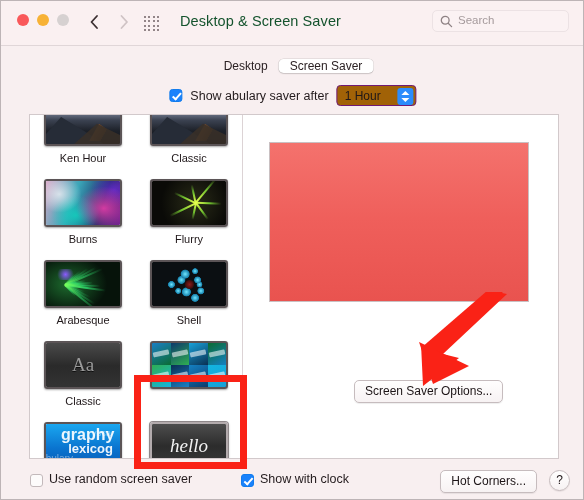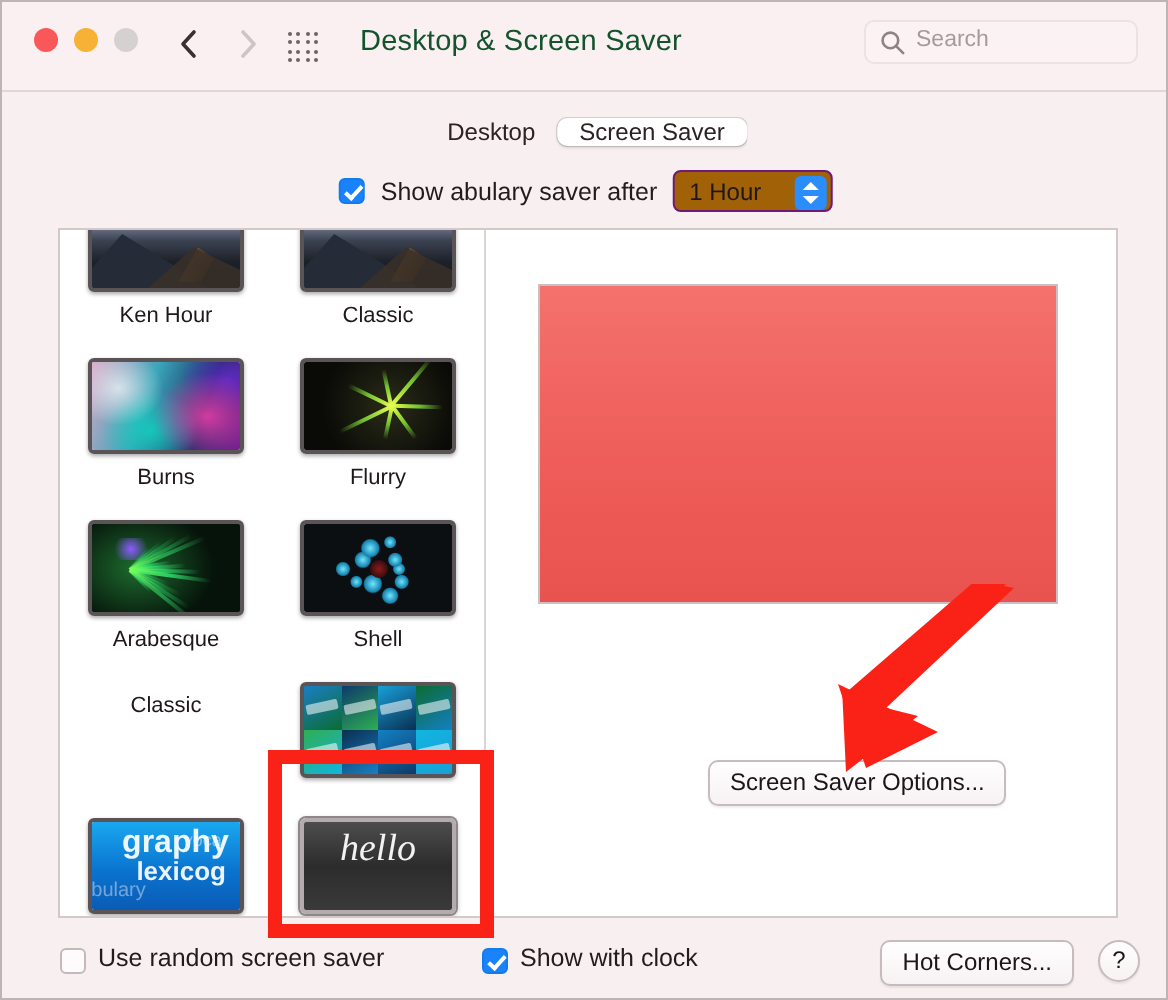--- a/index.html
+++ b/index.html
@@ -268,21 +268,21 @@
   }
   .art-wotd s{
     position:absolute;text-decoration:none;color:rgba(255,255,255,.92);
     font-weight:bold;line-height:1;
   }
   .art-wotd s.dim{color:rgba(255,255,255,.42);font-weight:normal;}
 
   .art-hello{
     width:100%;height:100%;
     background:linear-gradient(180deg,#4d4d4d 0%,#2c2c2c 50%,#3a3a3a 100%);
-    display:flex;align-items:flex-start;justify-content:center;
+    display:flex;align-items:center;justify-content:center;
   }
   .art-hello svg{display:block;}
 
   
   #preview-pane{
     position:absolute;left:213px;top:0;width:316px;height:345px;
   }
   #preview{
     position:absolute;left:26px;top:27px;width:260px;height:160px;
     background:linear-gradient(180deg,#f4726d 0%,#ef5f5b 48%,#e9534f 100%);
@@ -480,20 +480,25 @@
                 <span style="transform: translate(-8.09017px, -4.58472px) scale(0.95);"></span>
                 <span style="transform: translate(-4.32624px, -10.3855px) scale(1.075);"></span>
                 <span style="transform: translate(5.56231px, -13.3528px) scale(0.7);"></span>
                 <span style="transform: translate(8.09017px, -4.58472px) scale(0.825);"></span>
                 <div class="core"></div>
               </div>
             </div>
             <div class="saver-label">Shell</div>
           </div>
           <div class="saver">
+            <div class="thumb">
+              <div class="art-message">
+                <b>Aa</b>
+              </div>
+            </div>
             <div class="saver-label">Classic</div>
           </div>
           <div class="saver">
             <div class="thumb">
               <div class="art-collage">
                 <i style="background: linear-gradient(150deg, rgb(26, 127, 196), rgb(11, 107, 51));"></i>
                 <i style="background: linear-gradient(150deg, rgb(13, 58, 107), rgb(47, 174, 82));"></i>
                 <i style="background: linear-gradient(150deg, rgb(24, 160, 216), rgb(10, 47, 82));"></i>
                 <i style="background: linear-gradient(150deg, rgb(11, 107, 51), rgb(20, 128, 194));"></i>
                 <i style="background: linear-gradient(150deg, rgb(47, 174, 82), rgb(18, 181, 224));"></i>

